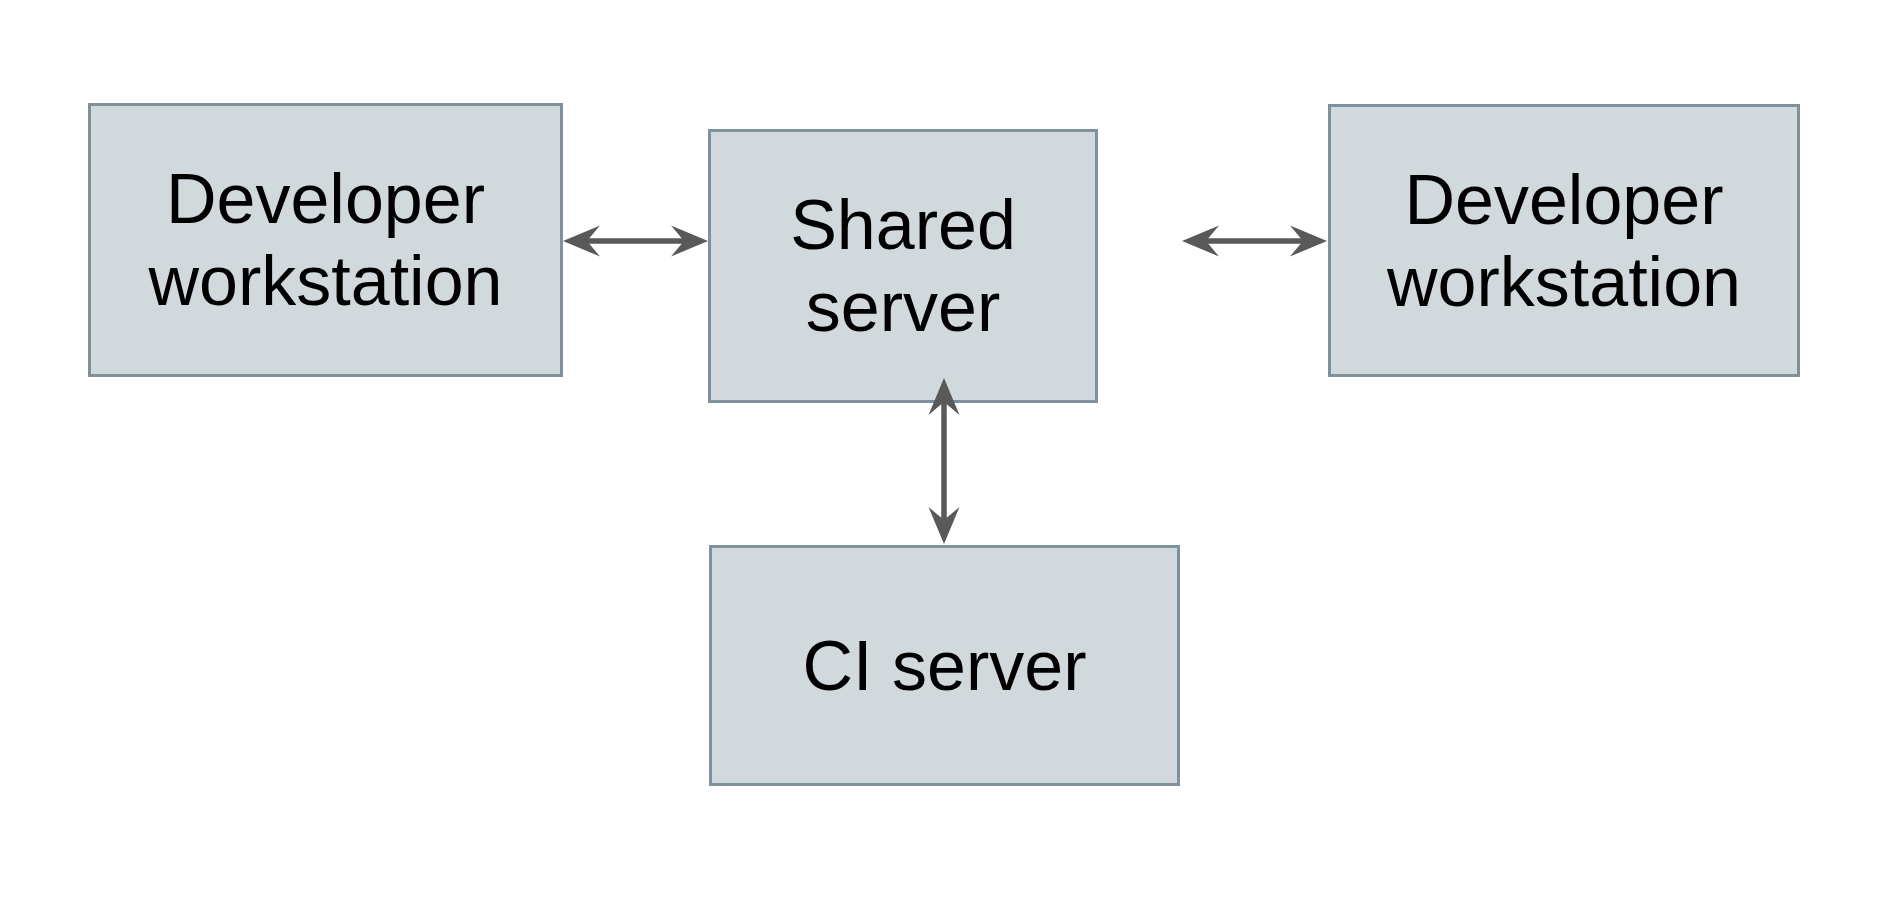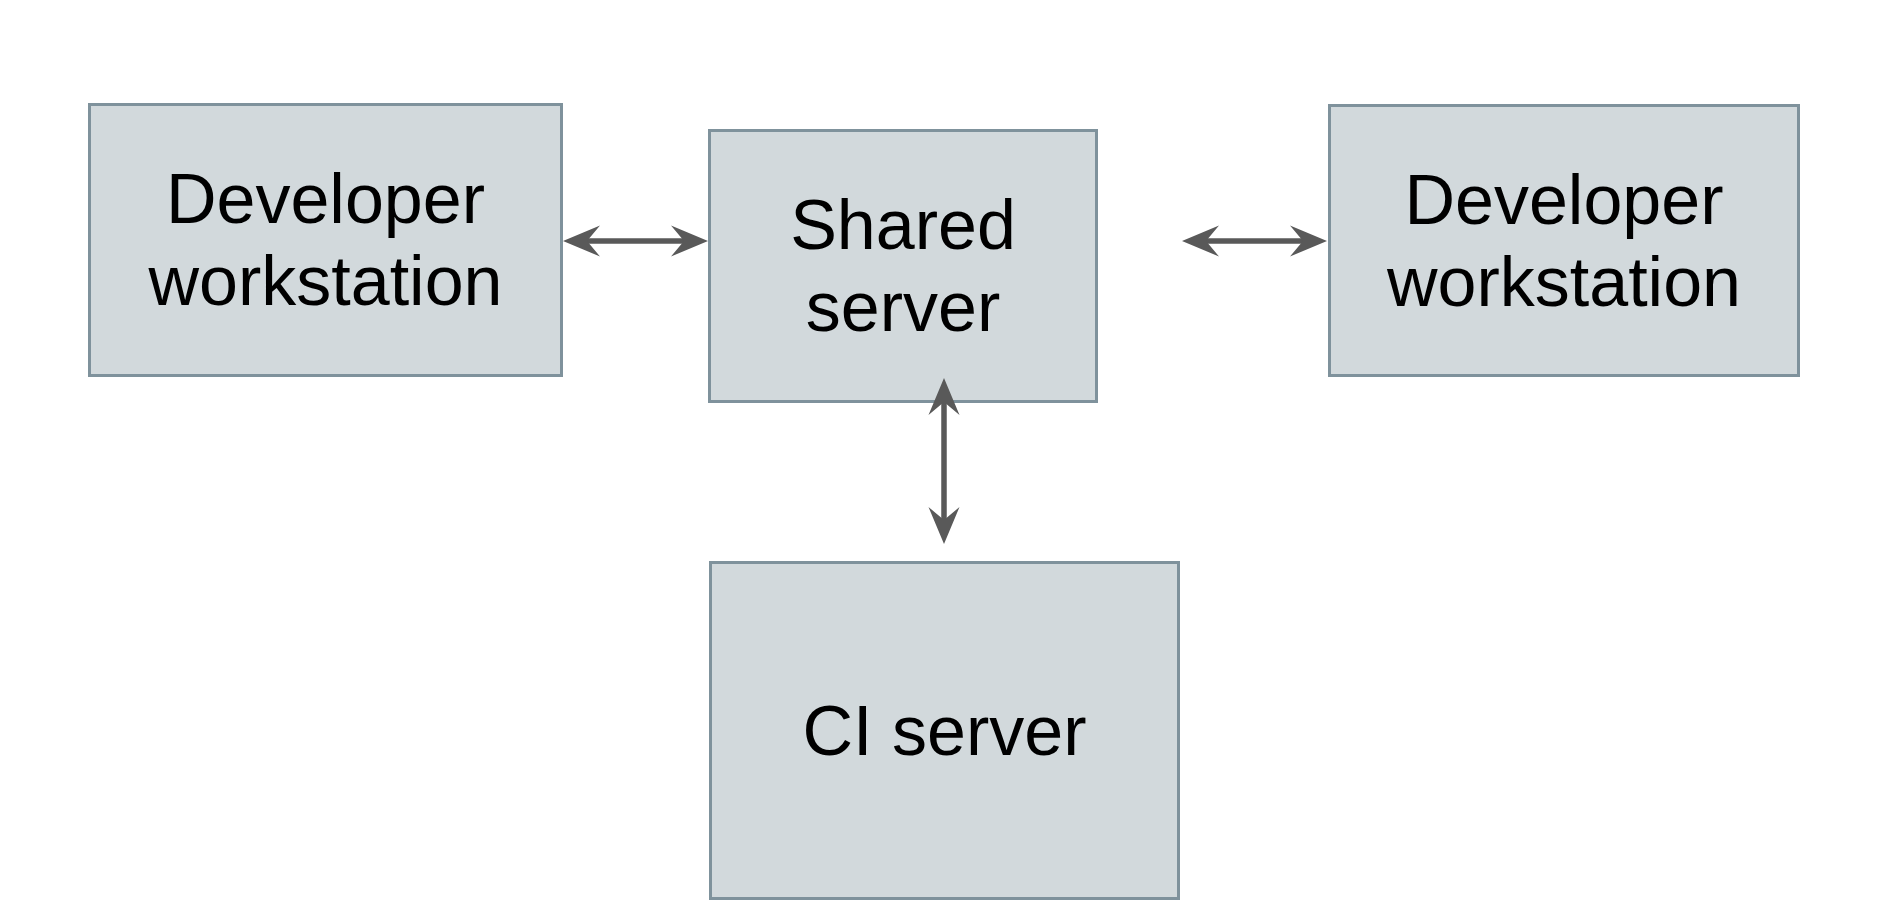--- a/index.html
+++ b/index.html
@@ -52,21 +52,21 @@
   <div class="node" style="left:708px; top:103px; width:390px; height:274px;margin-top:26px;">
     <div class="node-line">Shared</div>
     <div class="node-line">server</div>
   </div>
 
   <div class="node" style="left:1328px; top:104px; width:472px; height:273px;">
     <div class="node-line">Developer</div>
     <div class="node-line">workstation</div>
   </div>
 
-  <div class="node" style="left:709px; top:561px; width:471px; height:339px;">
+  <div class="node" style="left:709px; top:545px; width:471px; height:241px;">
     <div class="node-line">CI server</div>
   </div>
 
   <svg class="arrow" style="left:562px; top:223px;" width="147" height="36" viewBox="0 0 147 36">
     <line x1="24" y1="18" x2="123" y2="18"></line>
     <polygon points="1,18 38,2.5 25,18 38,33.5"></polygon>
     <polygon points="146,18 109,2.5 122,18 109,33.5"></polygon>
   </svg>
 
   <svg class="arrow" style="left:1181px; top:223px;" width="147" height="36" viewBox="0 0 147 36">

